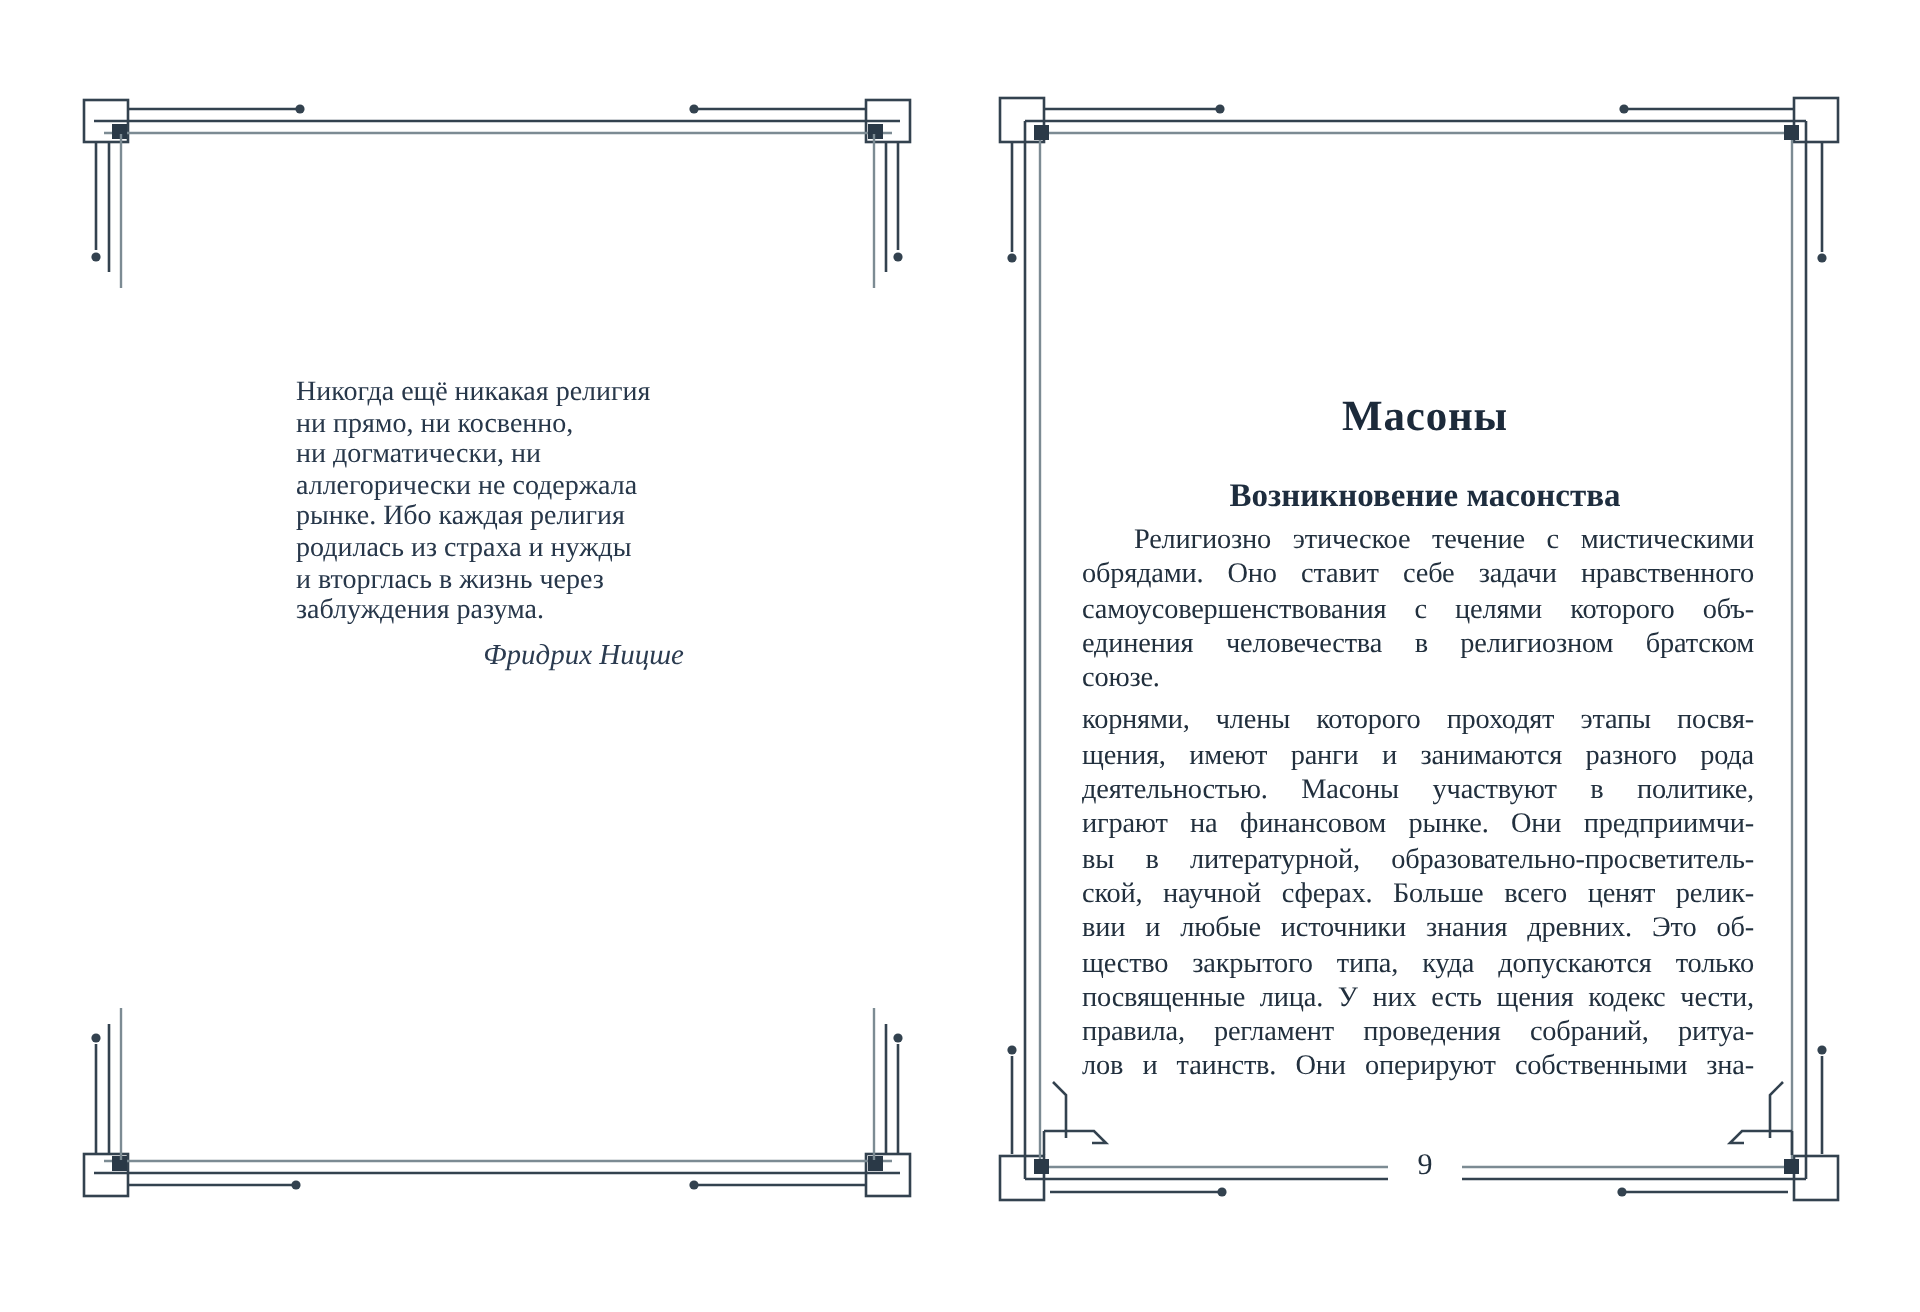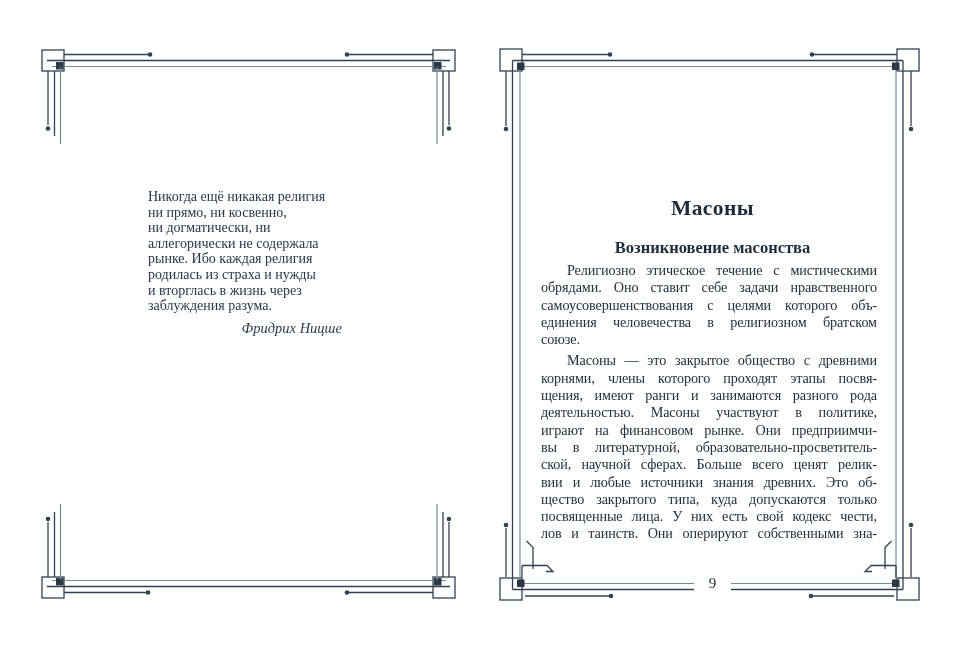--- a/index.html
+++ b/index.html
@@ -167,26 +167,26 @@
 <h2 class="rp-sub">Возникновение масонства</h2>
 <div class="body-col">
     <div class="para">
       <div class="bline indent">Религиозно этическое течение с мистическими</div>
       <div class="bline">обрядами. Оно ставит себе задачи нравственного</div>
       <div class="bline">самоусовершенствования с целями которого объ-</div>
       <div class="bline">единения человечества в религиозном братском</div>
       <div class="bline lastleft">союзе.</div>
     </div>
     <div class="para">
-      <div class="bline indent">Масоны — это закрытое общество с древними</div>
       <div class="bline">корнями, члены которого проходят этапы посвя-</div>
       <div class="bline">щения, имеют ранги и занимаются разного рода</div>
       <div class="bline">деятельностью. Масоны участвуют в политике,</div>
       <div class="bline">играют на финансовом рынке. Они предприимчи-</div>
       <div class="bline">вы в литературной, образовательно-просветитель-</div>
       <div class="bline">ской, научной сферах. Больше всего ценят релик-</div>
       <div class="bline">вии и любые источники знания древних. Это об-</div>
       <div class="bline">щество закрытого типа, куда допускаются только</div>
-      <div class="bline">посвященные лица. У них есть свой кодекс чести,</div>
+      <div class="bline">посвященные лица. У них есть щения кодекс чести,</div>
+      <div class="bline">правила, регламент проведения собраний, ритуа-</div>
       <div class="bline">лов и таинств. Они оперируют собственными зна-</div>
     </div>
   </div>
 <div class="pagenum">9</div>
 
 </body></html>

